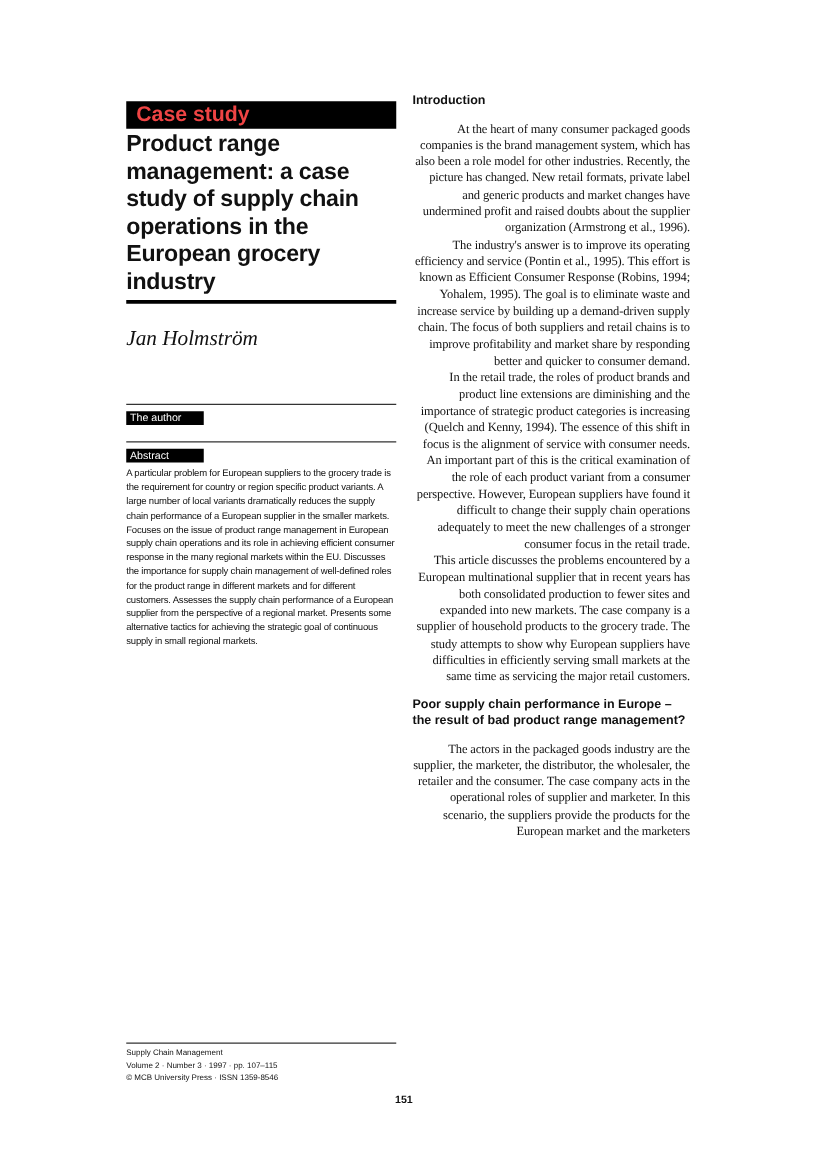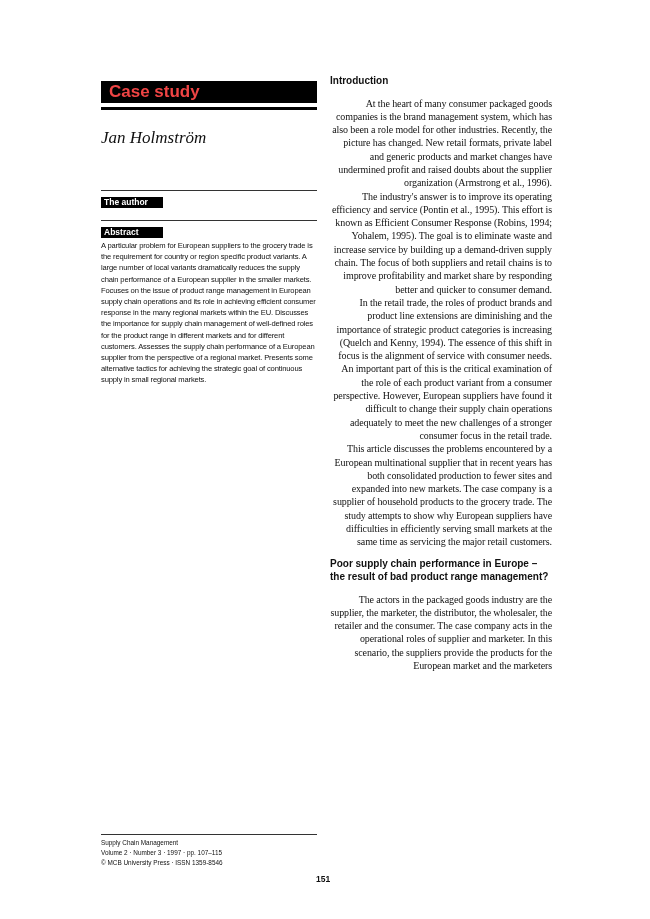--- a/index.html
+++ b/index.html
@@ -4,37 +4,45 @@
 <style>
   html, body { margin: 0; padding: 0; background: #ffffff; }
   body { width: 650px; height: 919px; position: relative; overflow: hidden; color: #111; }
   .left { position: absolute; left: 101px; top: 81px; width: 216px; }
   .badge { background: #000; color: #ef4444; font-family: "Liberation Sans", sans-serif; font-weight: bold; font-size: 17px; line-height: 22px; padding: 0 8px; margin-bottom: 1px; }
   .title { font-family: "Liberation Sans", sans-serif; font-weight: bold; font-size: 18.5px; line-height: 22px; margin: 0; letter-spacing: -0.2px; }
   .title-rule { height: 3px; background: #000; margin-top: 4px; }
   .author { font-family: "Liberation Serif", serif; font-style: italic; font-size: 17px; margin-top: 18px; }
   .section { margin-top: 0; }
   .sec-rule { height: 1px; background: #333; }
-  .sec-label { display: inline-block; background: #000; color: #fff; font-family: "Liberation Sans", sans-serif; font-size: 8.5px; line-height: 11px; padding: 0 3px; width: 56px; font-weight: bold; }
+  .sec-label { display: inline-block; background: #000; color: #fff; font-family: "Liberation Sans", sans-serif; font-size: 8.5px; line-height: 11px; padding: 0 3px; width: 56px; }
   .sec-text { font-family: "Liberation Sans", sans-serif; font-size: 7.6px; line-height: 11.2px; letter-spacing: -0.15px; margin: 1px 0 0 0; }
   .sec-text b { font-weight: bold; }
   .footer { position: absolute; left: 101px; top: 834px; width: 216px; }
   .footer-rule { height: 1px; background: #333; margin-bottom: 3px; }
   .footer-line { font-family: "Liberation Sans", sans-serif; font-size: 6.4px; line-height: 10px; }
   .right { position: absolute; left: 330px; top: 74px; width: 222px; }
   .h2 { font-family: "Liberation Sans", sans-serif; font-weight: bold; font-size: 10px; line-height: 13.5px; margin: 0 0 9px 0; }
   .p { font-family: "Liberation Serif", serif; font-size: 10px; line-height: 13.3px; margin: 0; text-align: right; letter-spacing: -0.1px; }
   .p.indent { text-indent: 13px; }
   .pageno { position: absolute; left: 316px; top: 874px; font-family: "Liberation Sans", sans-serif; font-weight: bold; font-size: 8.5px; }
 </style>
 </head>
 <body>
 
 <div class="left">
   <div class="badge">Case study</div>
+  <div>
+    <p class="title">Product range</p>
+    <p class="title">management: a case</p>
+    <p class="title">study of supply chain</p>
+    <p class="title">operations in the</p>
+    <p class="title">European grocery</p>
+    <p class="title">industry</p>
+  </div>
   <div class="title-rule"></div>
   <div class="author">Jan Holmström</div>
 
   <div class="section" style="margin-top:42px;">
     <div class="sec-rule"></div>
     <div class="sec-label">The author</div>
   </div>
 
   <div class="section" style="margin-top:11px;">
     <div class="sec-rule"></div>

